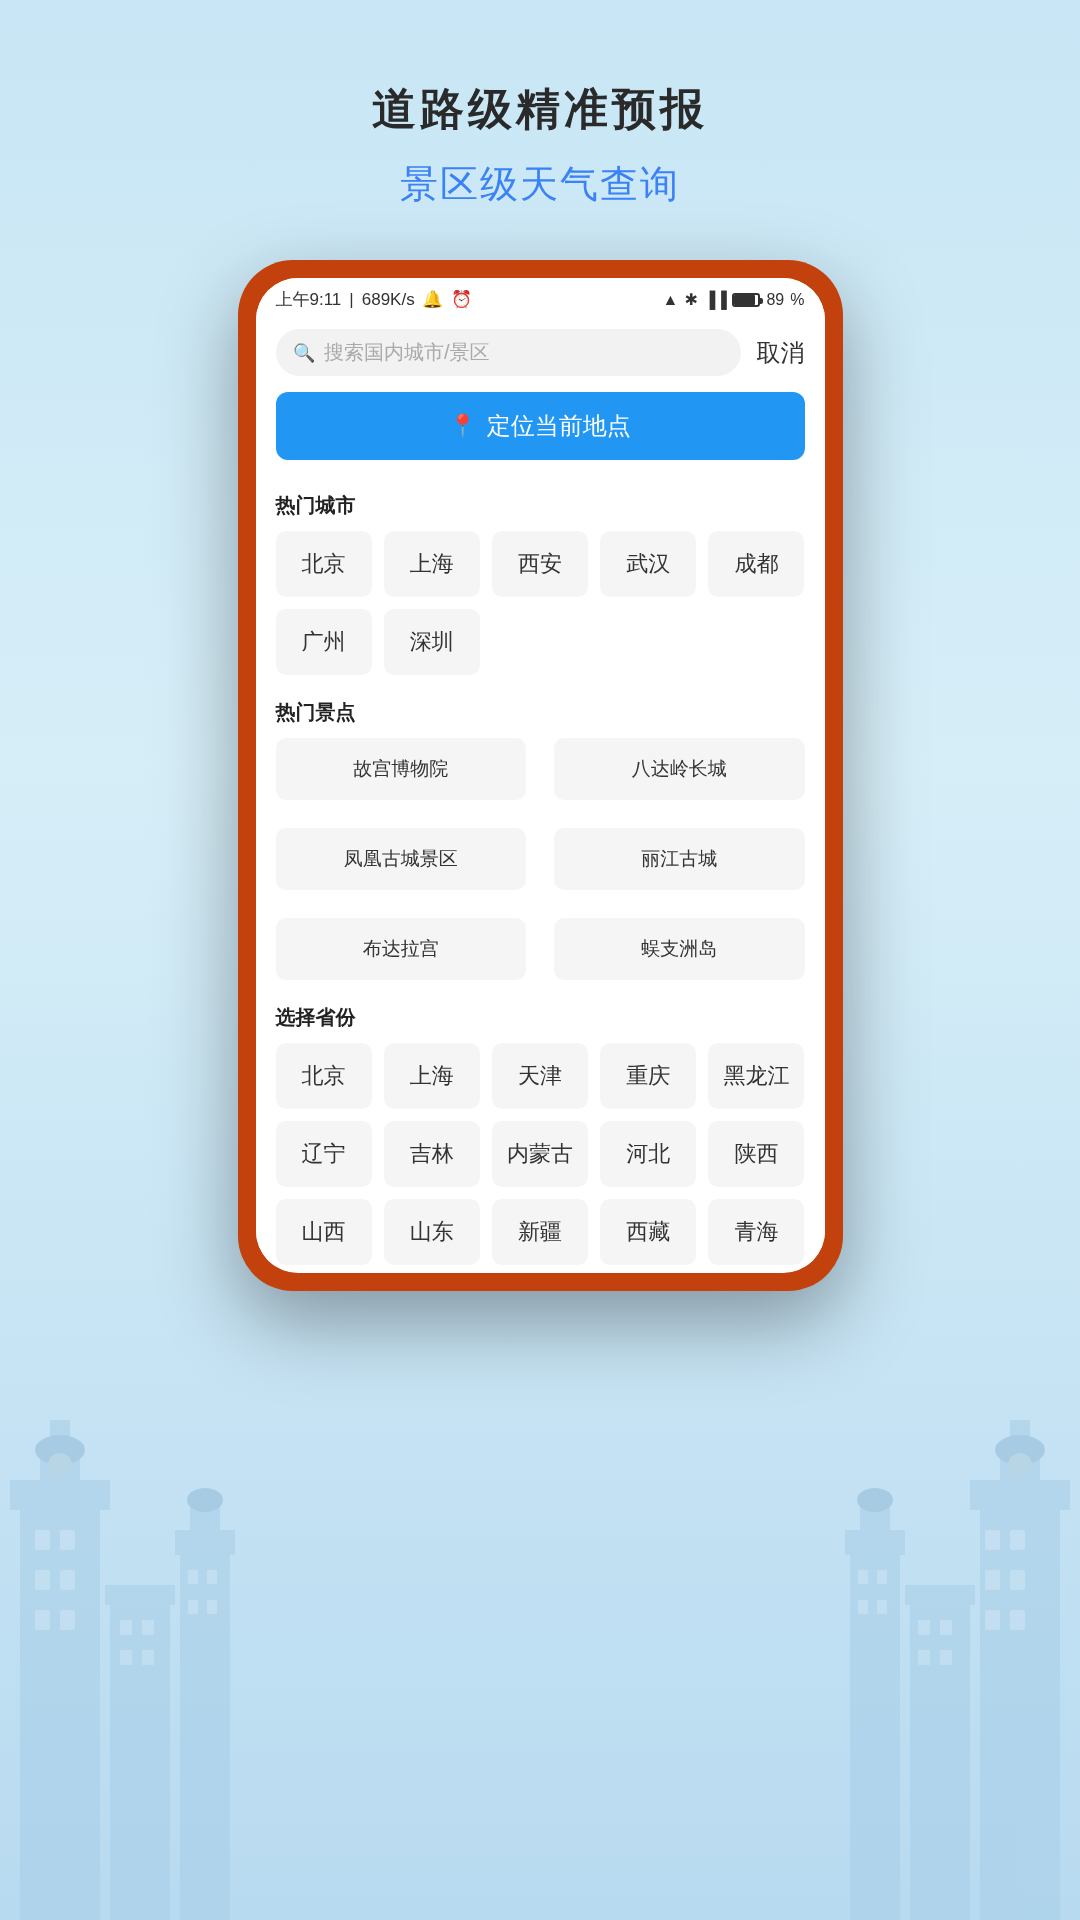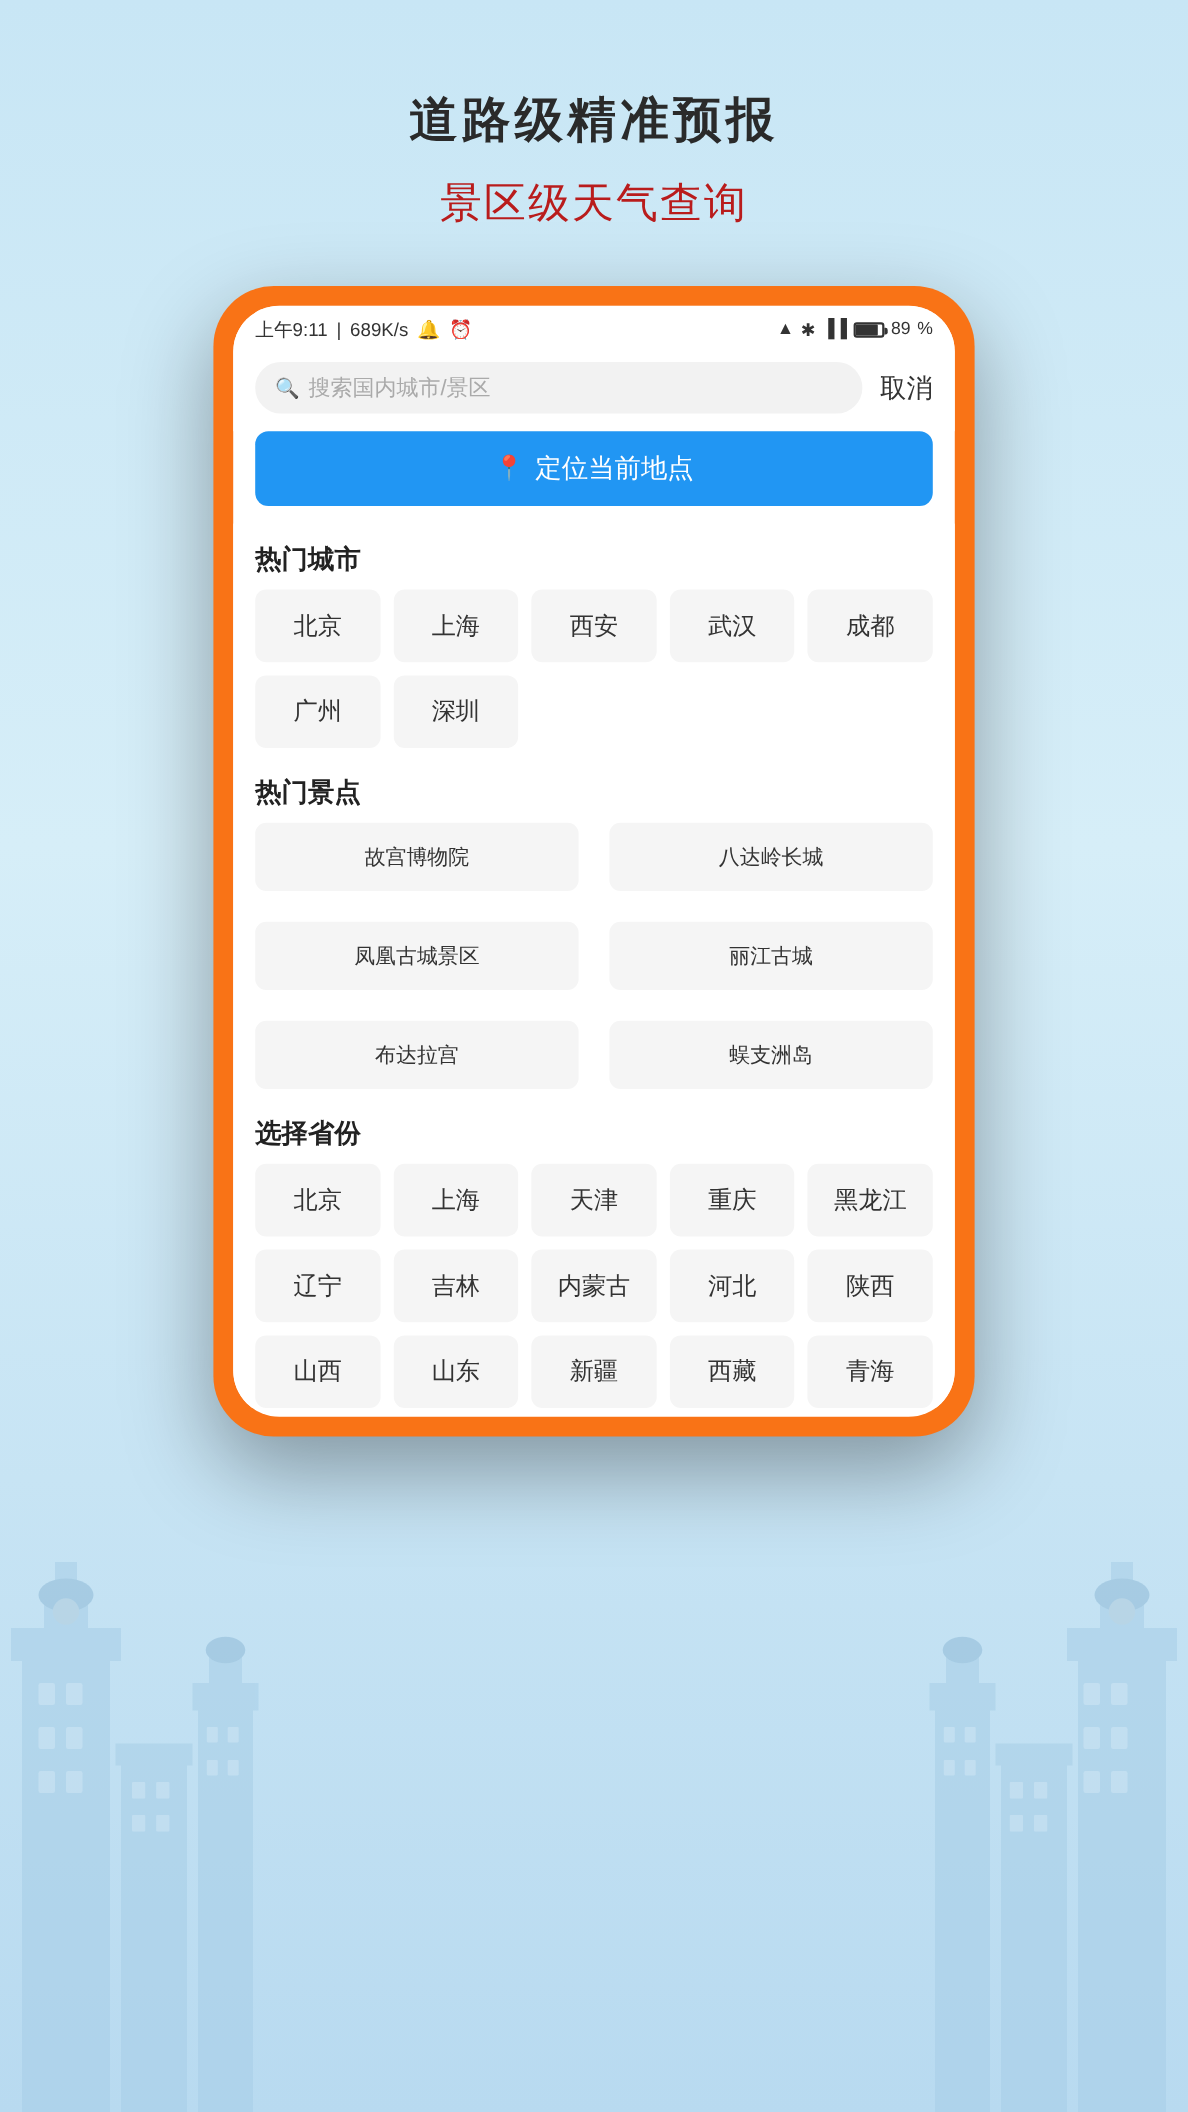--- a/index.html
+++ b/index.html
@@ -26,36 +26,36 @@
       font-size: 44px;
       font-weight: 800;
       color: #2a2a2a;
       letter-spacing: 4px;
       margin-bottom: 20px;
     }
 
     .sub-title {
       font-size: 38px;
       font-weight: 400;
-      color: #b91c1c;
+      color: #3b82f6;
       letter-spacing: 2px;
     }
 
     
     .phone-container {
       position: relative;
       z-index: 10;
       display: flex;
       justify-content: center;
       align-items: center;
     }
 
     .phone-frame {
-      width: 692px;
-      background: #f97316;
+      width: 605px;
+      background: #c2410c;
       border-radius: 55px;
       padding: 18px;
       box-shadow: 0 30px 80px rgba(0,0,0,0.35);
       position: relative;
     }
 
     .phone-screen {
       background: #fff;
       border-radius: 42px;
       overflow: hidden;
@@ -173,21 +173,21 @@
       font-size: 22px;
     }
 
     
     .content-scroll {
       background: #fff;
       padding: 0 20px;
     }
 
     .section-title {
-      font-size: 24px;
+      font-size: 20px;
       font-weight: 700;
       color: #222;
       padding: 16px 0 12px;
     }
 
     
     .city-grid {
       display: grid;
       grid-template-columns: repeat(5, 1fr);
       gap: 12px;

